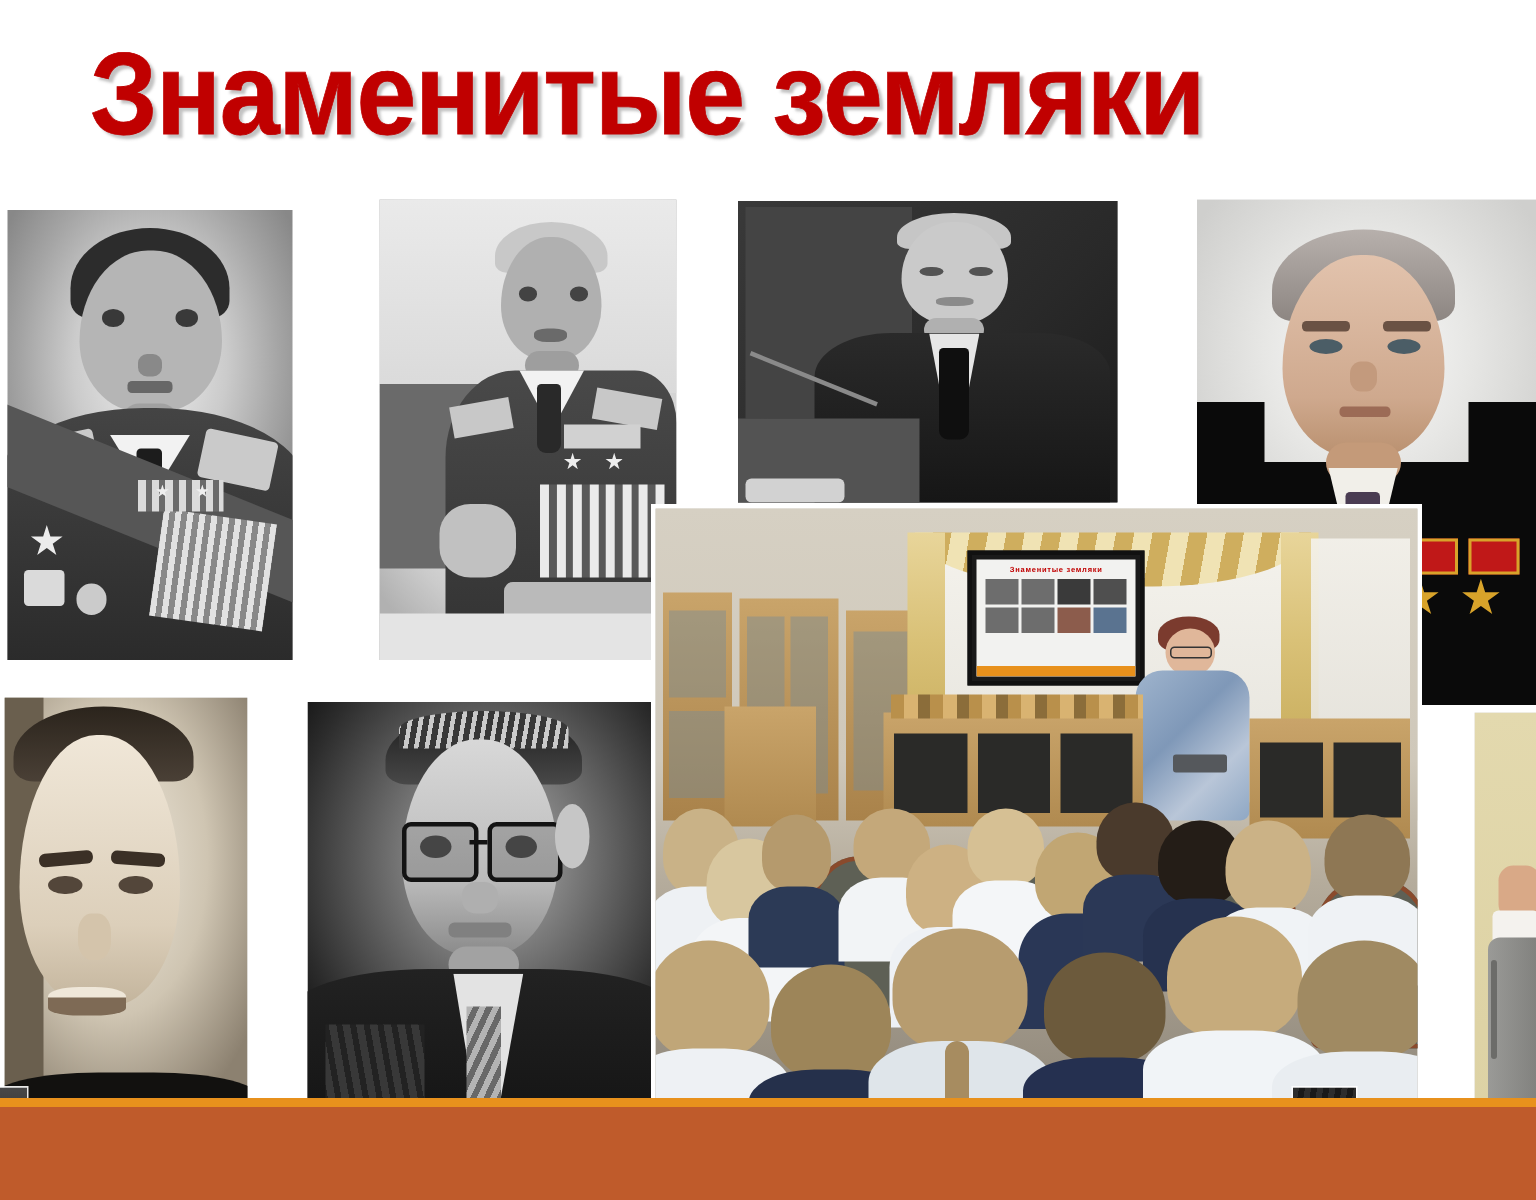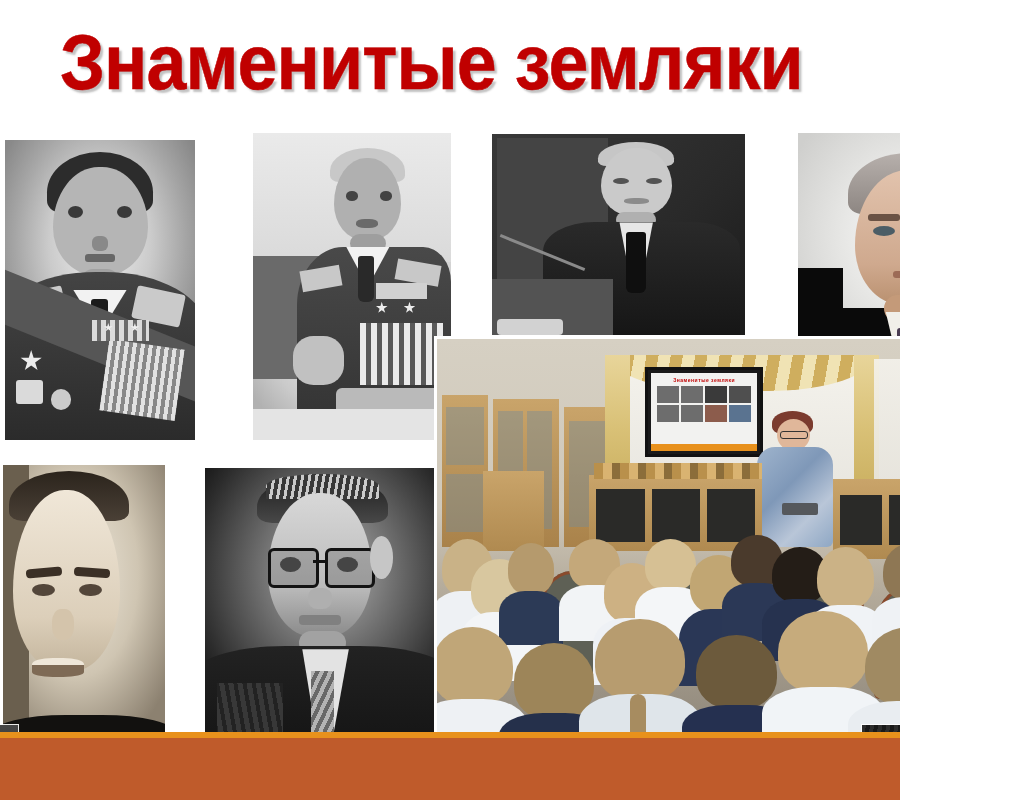--- a/index.html
+++ b/index.html
@@ -5,21 +5,21 @@
   html,body{margin:0;padding:0;}
   body{
     width:1024px;height:800px;
     background:#ffffff;
     font-family:"Liberation Sans", sans-serif;
     overflow:hidden;
     position:relative;
   }
   #slide{
     position:absolute;inset:0;
-    width:900px;height:800px;
+    width:1024px;height:800px;
     background:#ffffff;
     overflow:hidden;
   }
 
   
   #slide-title{
     position:absolute;
     left:60px;top:20px;
     width:970px;
     font-size:78px;

